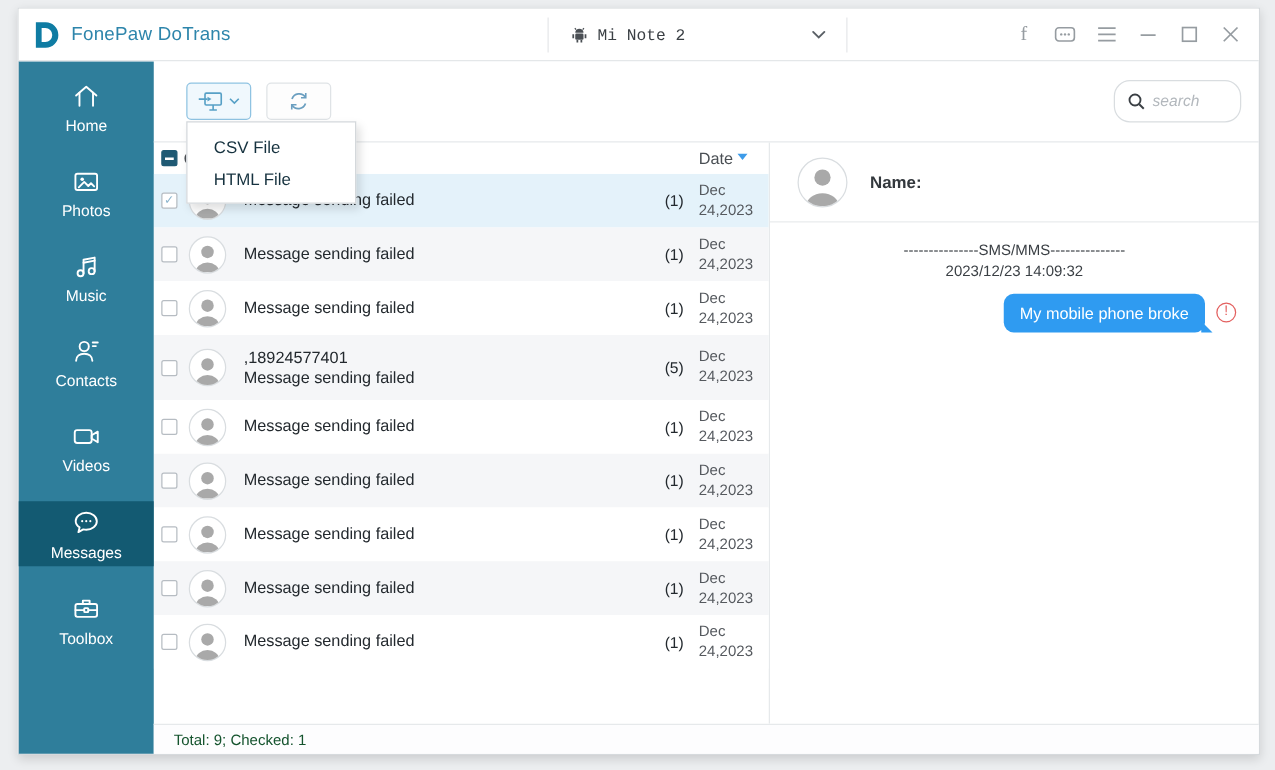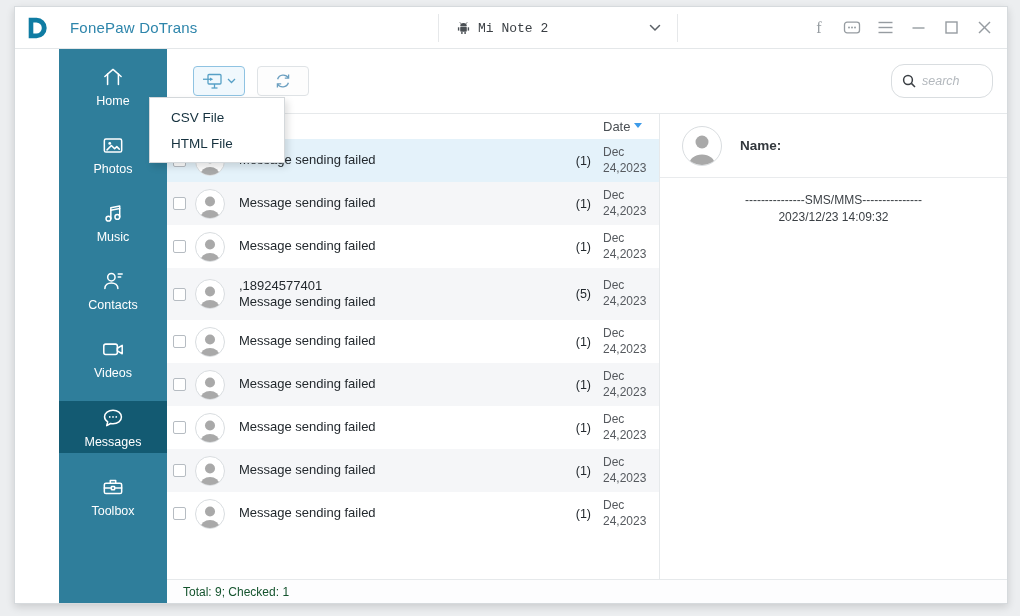--- a/index.html
+++ b/index.html
@@ -14,37 +14,37 @@
     position:absolute; left:14px; top:6px; width:994px; height:598px;
     background:#fff; border:1px solid #d6dadd;
     box-shadow:0 3px 8px rgba(0,0,0,.14);
     display:flex; flex-direction:column;
   }
   
   .titlebar {
     height:42px; flex:0 0 42px; background:#fff; border-bottom:1px solid #e4e7e9;
     display:flex; align-items:center; padding:0 14px 0 10px; position:relative;
   }
-  .logo-wrap { display:flex; align-items:center; gap:21px;justify-content:flex-end; }
+  .logo-wrap { display:flex; align-items:center; gap:8px;justify-content:flex-end; }
   .app-name { font-size:15px; color:#2d85ab; letter-spacing:.2px; }
   .device-selector {
     position:absolute; left:423px; top:7px; width:240px; height:28px;
     border-left:1px solid #e6e8ea; border-right:1px solid #e6e8ea;
     display:flex; align-items:center; padding:0 16px 0 18px; gap:8px; cursor:default;
   }
   .device-name { font-size:13px; color:#3a3f44;font-family:Liberation Mono, monospace; }
   .chev { margin-left:auto; }
   .tb-icons { margin-left:auto; display:flex; align-items:center; gap:15px; }
   .tb-icon { display:flex; align-items:center; justify-content:center; width:18px; height:18px; color:#969ca1; }
   .fb-f { font-size:16px; color:#969ca1; font-family:"Liberation Serif", serif; }
   
   .app-body { flex:1; display:flex; min-height:0; }
   .sidebar {
     width:108px; flex:0 0 108px; background:#2f7e9b; padding-top:12px;
-    display:flex; flex-direction:column;margin-left:44px;
+    display:flex; flex-direction:column;
   }
   .side-item {
     height:50px; margin-bottom:18px; display:flex; flex-direction:column;
     align-items:center; justify-content:center; gap:4px; cursor:pointer;
   }
   .side-item.active { background:#135a72; height:52px; }
   .side-label { color:#fff; font-size:12.5px; }
   .side-icon { height:26px; display:flex; align-items:center; }
   .main { flex:1; display:flex; flex-direction:column; min-width:0; }
   
@@ -492,20 +492,24 @@
               <svg width="38" height="36" viewBox="0 0 38 36">
                   <circle cx="19" cy="13" r="6.5" fill="#a9a9a9"></circle>
                   <path d="M6 36 a13 10.5 0 0 1 26 0 z" fill="#a9a9a9"></path>
                 </svg>
             </span>
             <span class="name-label">Name:</span>
           </div>
           <div class="convo">
             <div class="sms-divider">---------------SMS/MMS---------------</div>
             <div class="sms-time">2023/12/23 14:09:32</div>
+            <div class="bubble-row">
+              <span class="bubble">My mobile phone broke</span>
+              <span class="warn-badge">!</span>
+            </div>
           </div>
         </div>
       </div>
 
       <div class="statusbar">
         <span>Total: 9; Checked: 1</span>
       </div>
     </div>
   </div>
 

